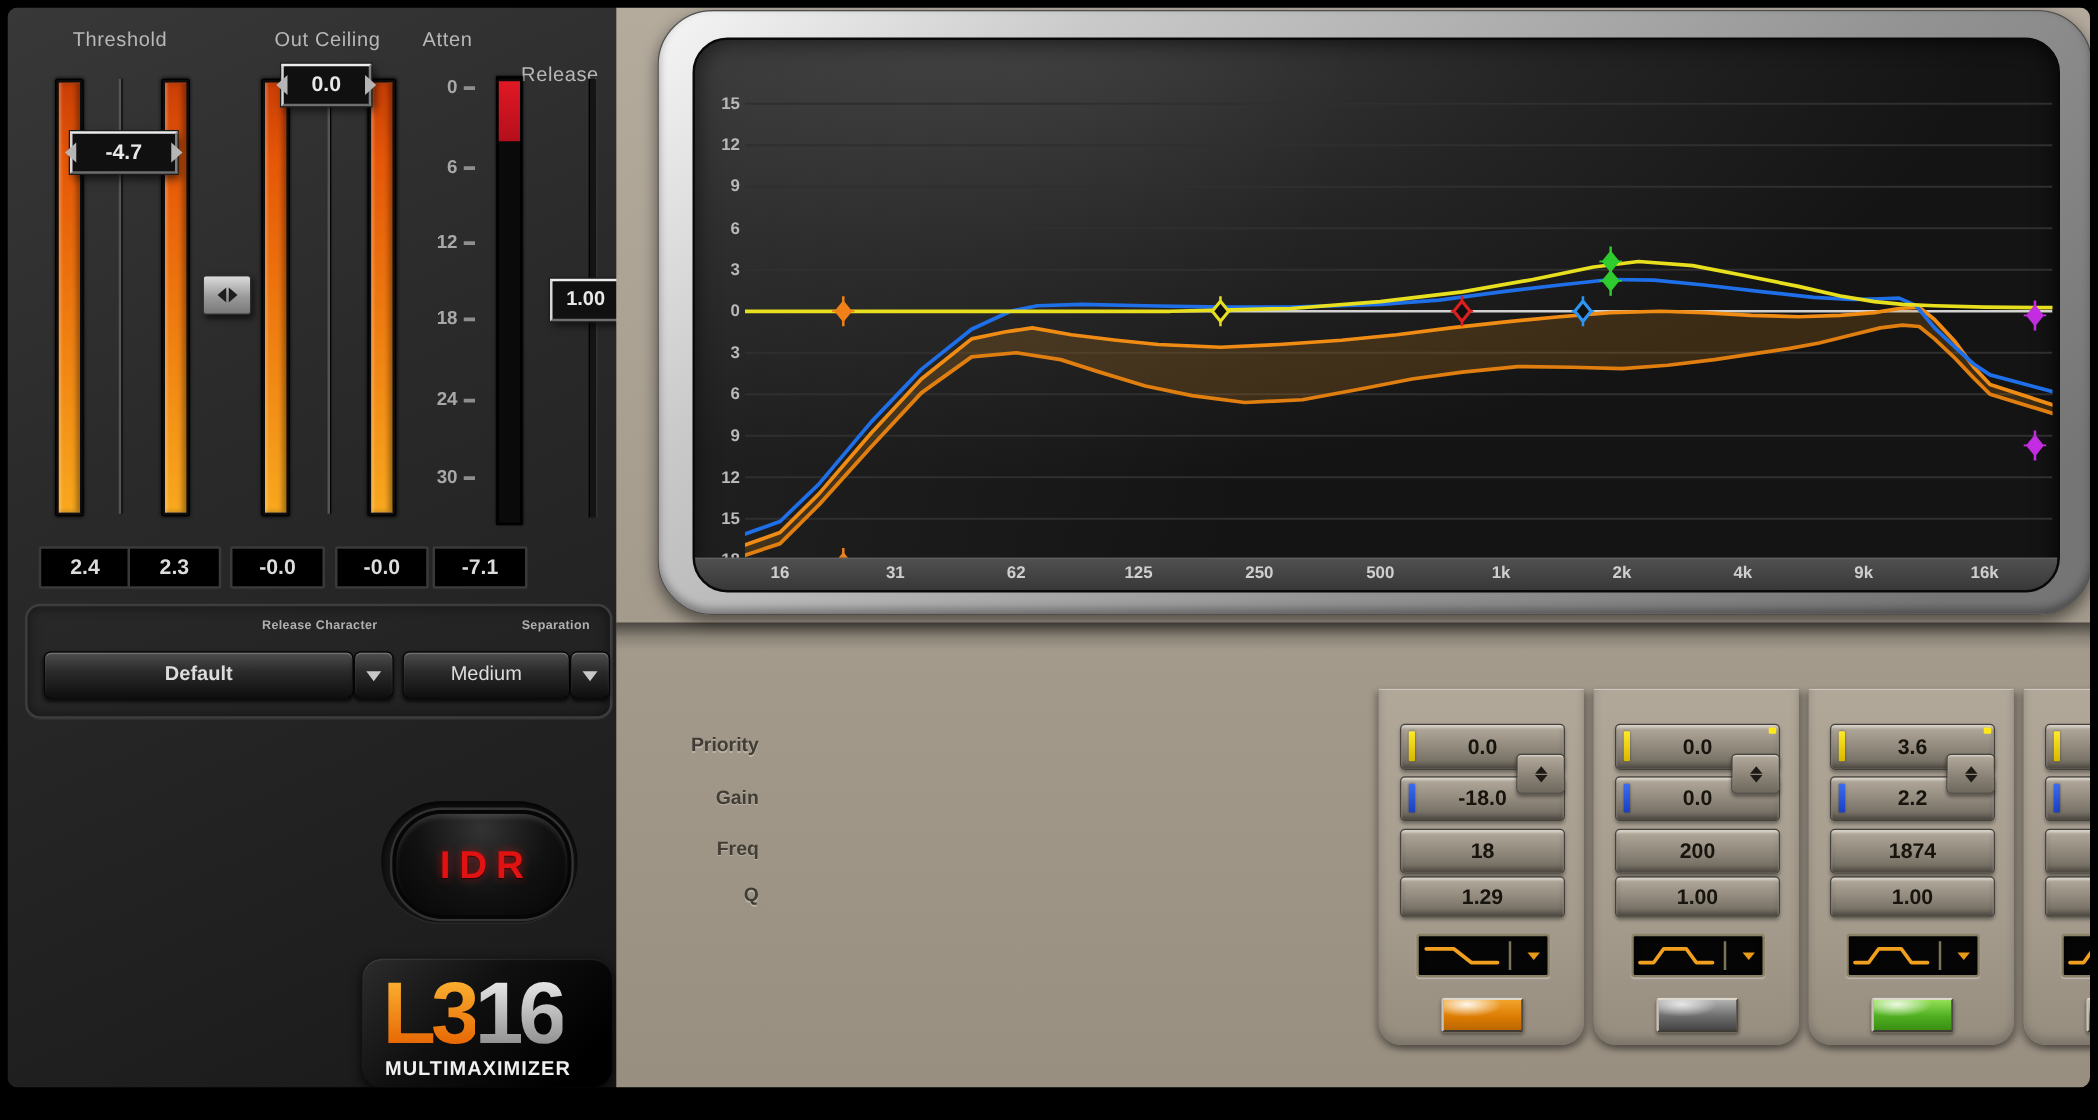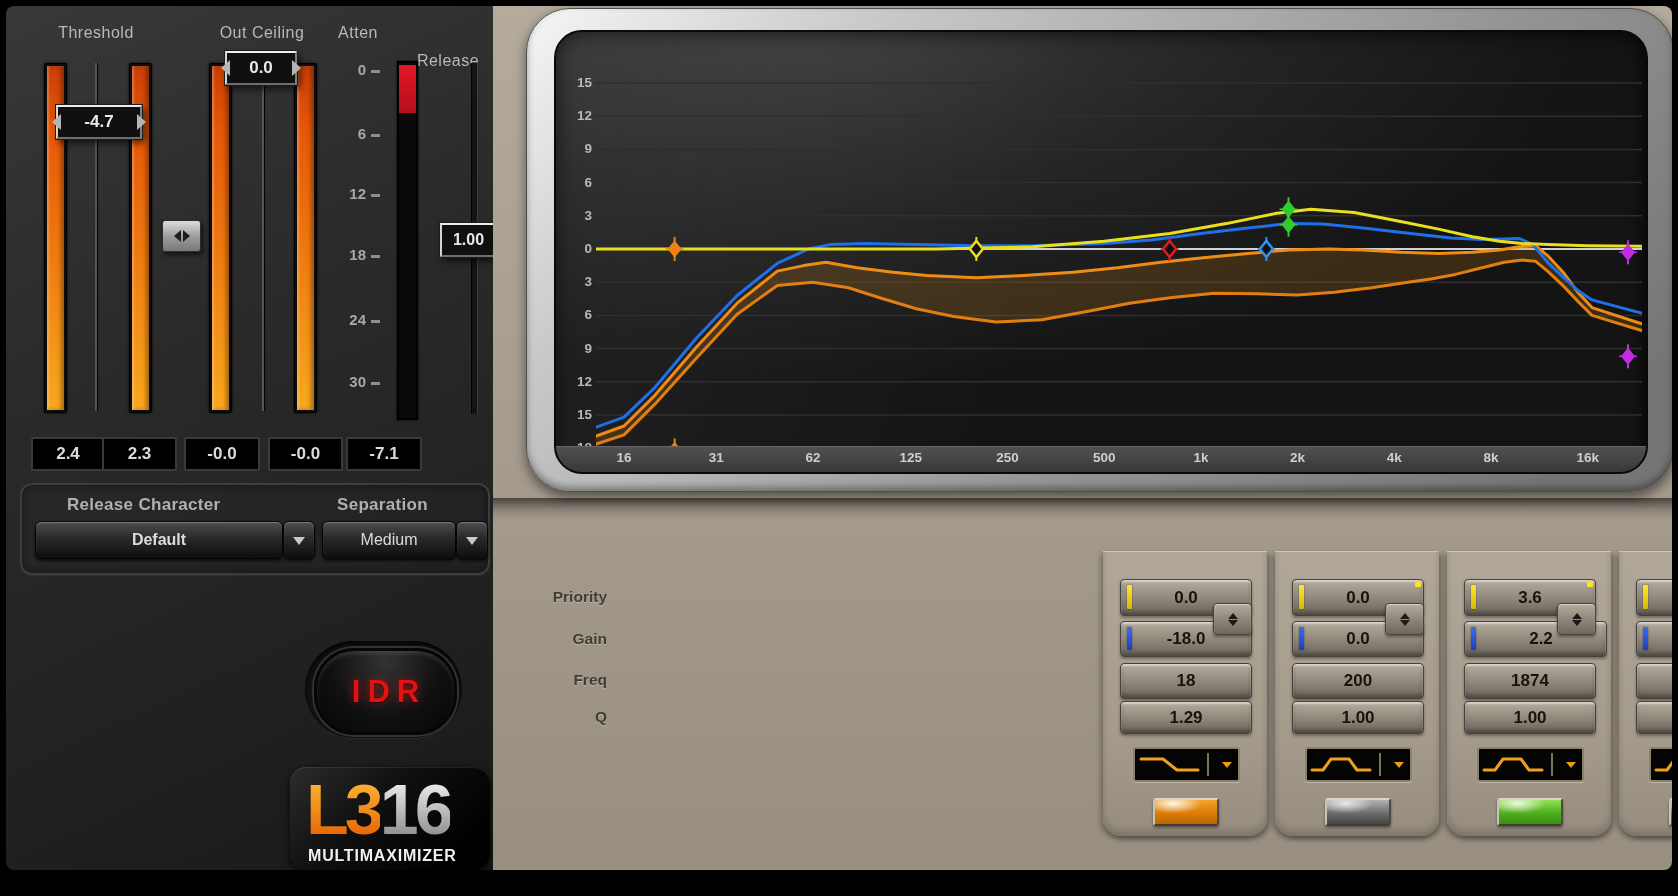--- a/index.html
+++ b/index.html
@@ -21,21 +21,21 @@
   .tag.nubs::before{content:"";position:absolute;left:-14px;top:50%;margin-top:-8px;border:8px solid transparent;border-right:9px solid #b5b5b5;}
   .tag.nubs::after{content:"";position:absolute;right:-14px;top:50%;margin-top:-8px;border:8px solid transparent;border-left:9px solid #b5b5b5;}
   .atrow{position:absolute;left:318px;width:56px;color:#a8a8a8;font-weight:bold;font-size:15px;text-align:right;}
   .atick{display:inline-block;width:9px;height:3px;background:#8e8e8e;margin-left:5px;vertical-align:middle;}
   #atten-meter{position:absolute;left:391px;top:55px;width:17px;height:355px;background:#0a0a0a;border:2px solid #000;box-shadow:0 0 2px #000;}
   #atten-red{position:absolute;left:0;top:2px;width:100%;height:48px;background:linear-gradient(180deg,#e01824,#b50f1c);}
   #rel-track{position:absolute;left:465px;top:57px;width:5px;height:351px;background:#141414;border-left:1px solid #000;border-right:1px solid #3c3c3c;}
   .vbox{position:absolute;top:431px;height:30px;background:#000;border:2px solid #3a3a3a;border-radius:2px;
     color:#dcdcdc;font-weight:bold;font-size:17px;display:flex;align-items:center;justify-content:center;}
   .lpanel{position:absolute;border:2px solid #3d3d3d;border-radius:12px;box-shadow:inset 0 0 10px rgba(0,0,0,.5),0 1px 0 rgba(255,255,255,.05);}
-  .plabel{position:absolute;color:#b0b0b0;font-weight:bold;font-size:17px;text-align:left;letter-spacing:0.3px;}
+  .plabel{position:absolute;color:#b0b0b0;font-weight:bold;font-size:10px;text-align:right;letter-spacing:0.3px;}
   .dd{position:absolute;height:36px;border-radius:6px;border:1px solid #050505;
     background:linear-gradient(180deg,#4e4e4e,#2b2b2b 42%,#101010 96%);
     box-shadow:inset 0 1px 1px rgba(255,255,255,.28),0 2px 3px rgba(0,0,0,.7);
     color:#dcdcdc;font-size:16px;display:flex;align-items:center;justify-content:center;}
   .ddarr{width:30px;}
   .ddarr::after{content:"";border:6px solid transparent;border-top:8px solid #c8c8c8;margin-top:7px;}
   #idr-recess{position:absolute;left:299px;top:635px;width:157px;height:97px;border-radius:48px;background:#161616;
     box-shadow:inset 0 3px 8px #000,0 1px 0 rgba(255,255,255,.06);}
   #idr-button{position:absolute;left:9px;top:7px;width:137px;height:81px;border-radius:40px;
     background:radial-gradient(ellipse at 50% 15%,#333 0%,#111 55%,#050505 100%);
@@ -272,21 +272,21 @@
             <div id="xticks">
               <span class="xtick" style="left: 68px;">16</span>
               <span class="xtick" style="left: 160.271px;">31</span>
               <span class="xtick" style="left: 256.971px;">62</span>
               <span class="xtick" style="left: 354.791px;">125</span>
               <span class="xtick" style="left: 451.491px;">250</span>
               <span class="xtick" style="left: 548.191px;">500</span>
               <span class="xtick" style="left: 644.891px;">1k</span>
               <span class="xtick" style="left: 741.591px;">2k</span>
               <span class="xtick" style="left: 838.291px;">4k</span>
-              <span class="xtick" style="left: 934.991px;">8k</span>
+              <span class="xtick" style="left: 934.991px;">9k</span>
               <span class="xtick" style="left: 1031.69px;">16k</span>
             </div>
           </div>
     </div>
     <div id="groove"></div>
 
     <div class="collabel" style="left:4px;top:582px;">Priority</div>
     <div class="collabel" style="left:4px;top:624px;">Gain</div>
     <div class="collabel" style="left:4px;top:665px;">Freq</div>
     <div class="collabel" style="left:4px;top:702px;">Q</div>
@@ -349,21 +349,21 @@
       <i class="farr"></i>
     </div>
     <div class="colorbtn c-gray"></div>
   </div>
           <div class="band-card" style="left: 954px;">
     <div class="bandbtn" style="top:28px;height:35px;">
       <i class="tickbar y"></i>
       <span>3.6</span>
       <i class="led on"></i>
     </div>
-    <div class="bandbtn" style="top:70px;height:34px;padding-left:11px;">
+    <div class="bandbtn" style="top:70px;height:34px;">
       <i class="tickbar b"></i>
       <span>2.2</span>
     </div>
     <div class="spinner" style="top:52px;">
       <i class="sp-up"></i>
       <i class="sp-dn"></i>
     </div>
     <div class="bandbtn" style="top:112px;height:34px;">
       <span>1874</span>
     </div>

